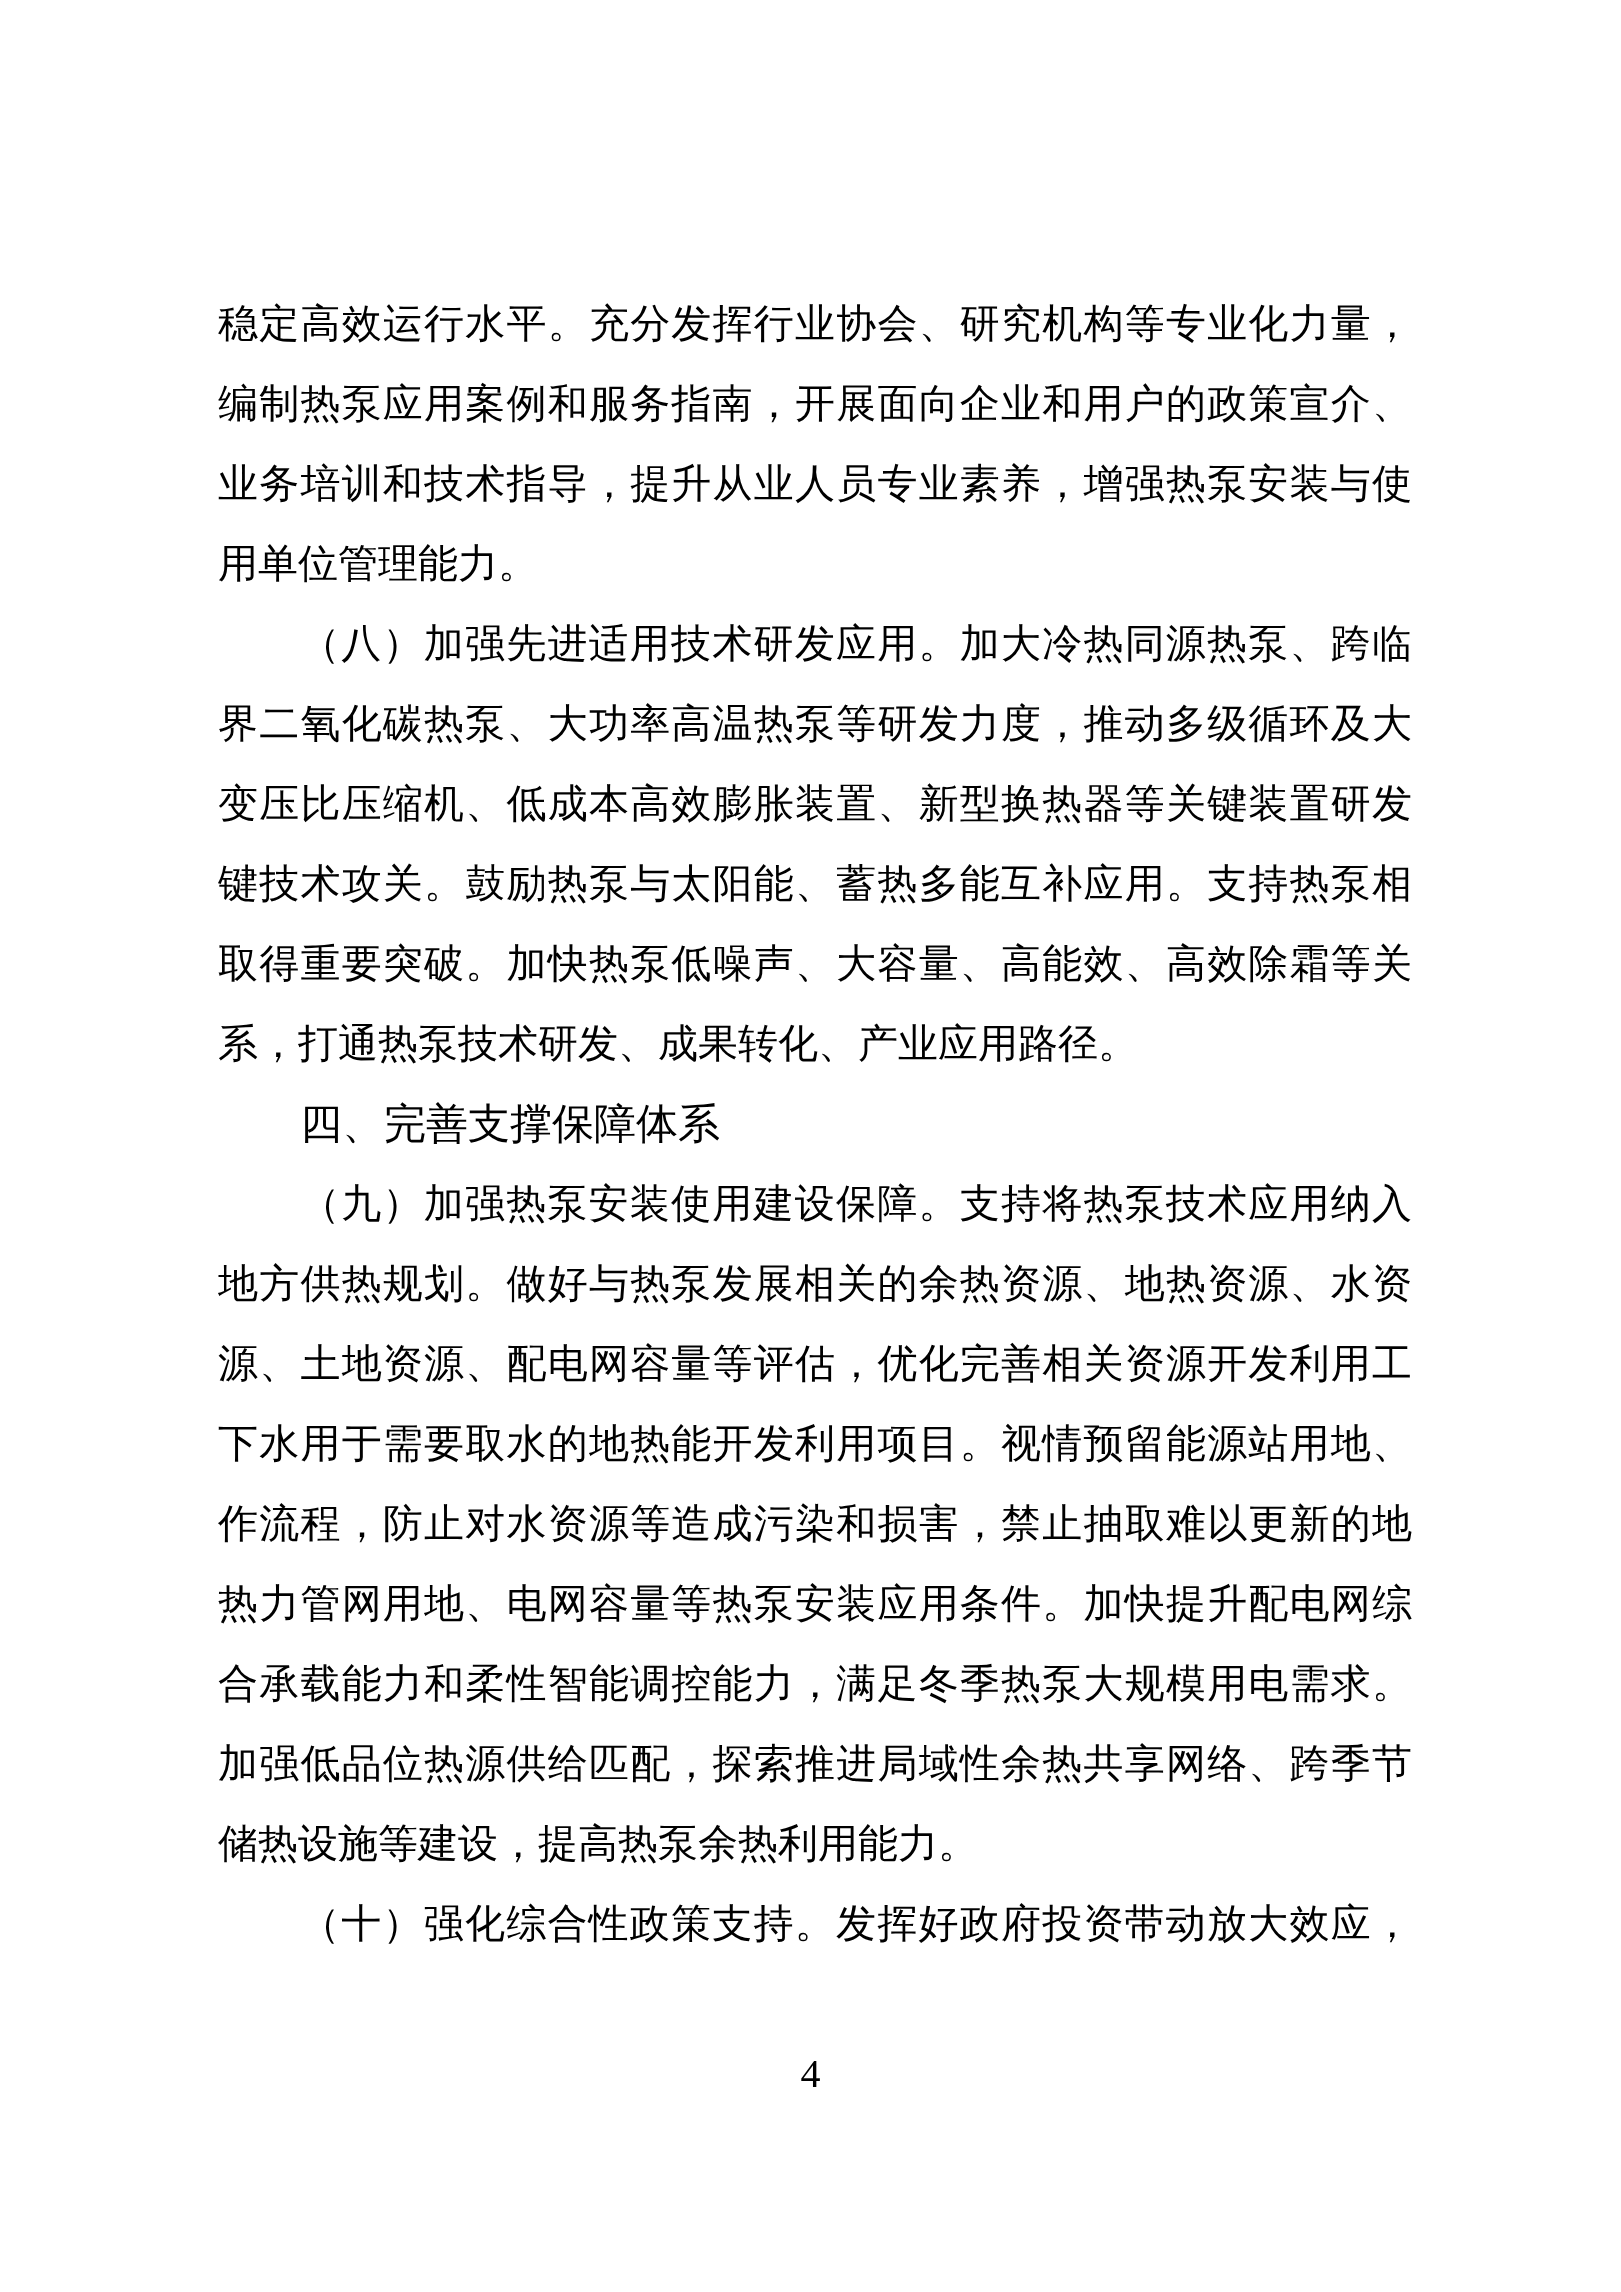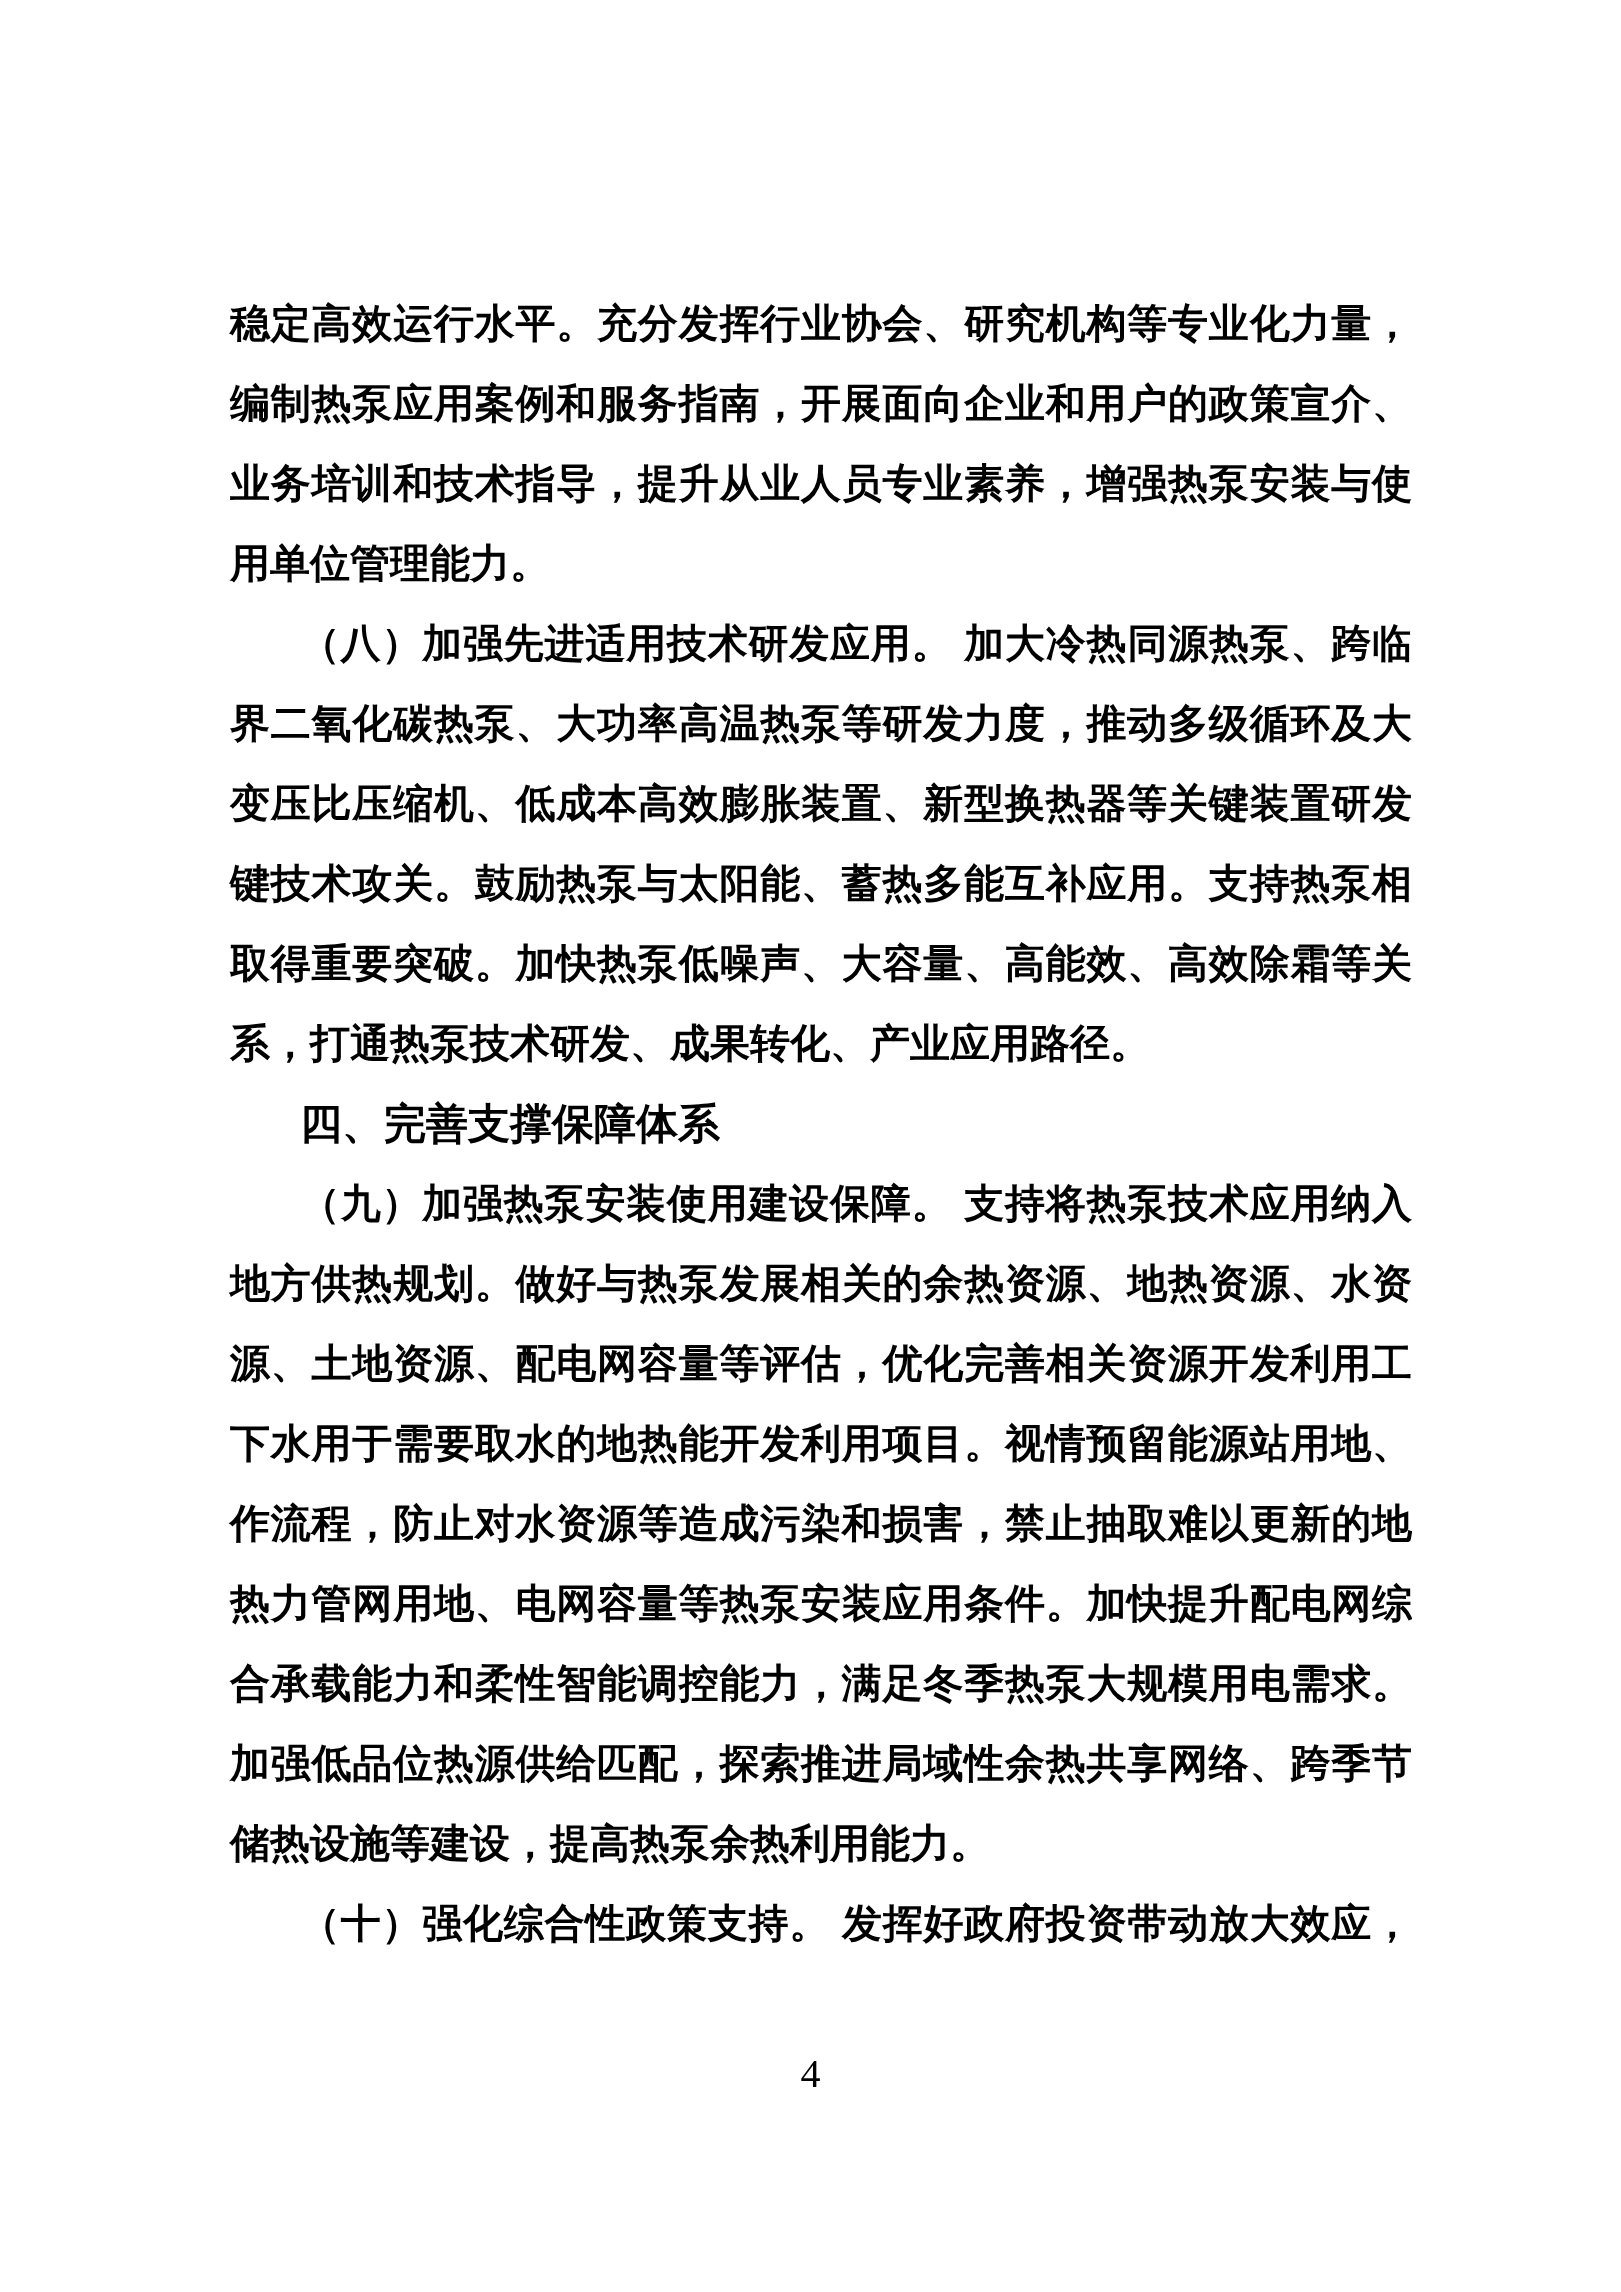--- a/index.html
+++ b/index.html
@@ -32,22 +32,22 @@
     text-align-last: justify;
   }
   .line.indent {
     text-indent: 82px;
   }
   .line.heading {
     font-family: "Liberation Sans", "DejaVu Sans", sans-serif;
     font-weight: 700;
     font-size: 42px;
   }
-  .bold-run { font-weight: 700; }
-  .normal-run { font-weight: 700; margin-left: 12px; }
+  .bold-run { font-weight: 400; }
+  .normal-run { font-weight: 400; }
   .page-number {
     position: absolute;
     top: 2050px;
     left: 0;
     width: 100%;
     text-align: center;
     font-size: 40px;
     line-height: 47px;
     font-family: "Liberation Serif", "DejaVu Serif", serif;
   }

